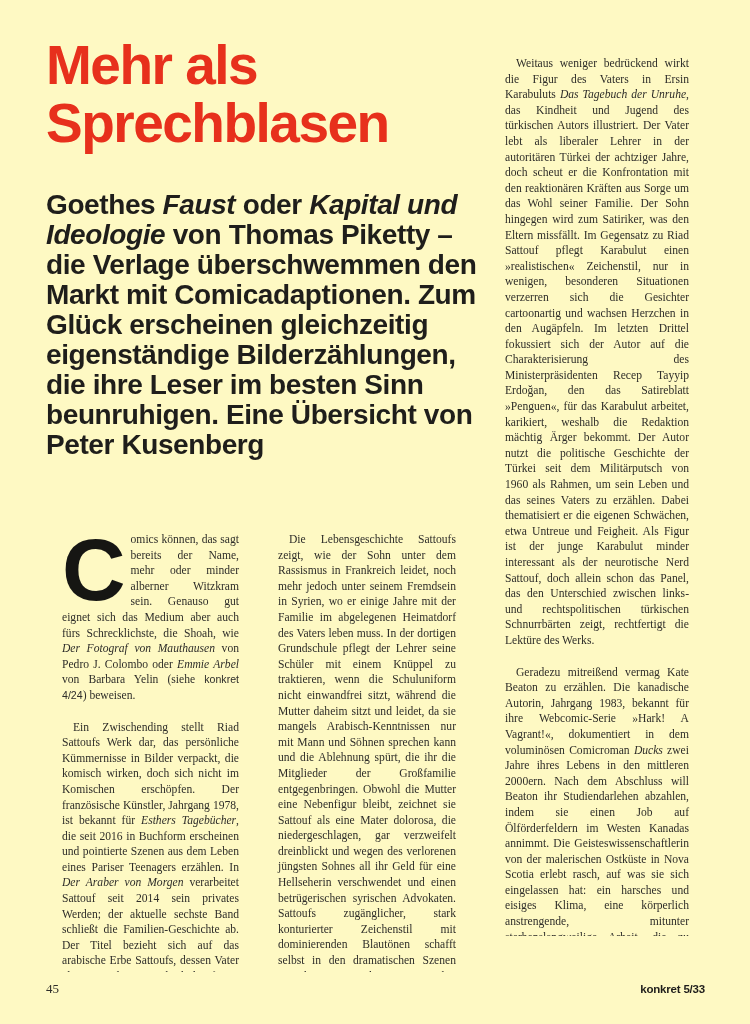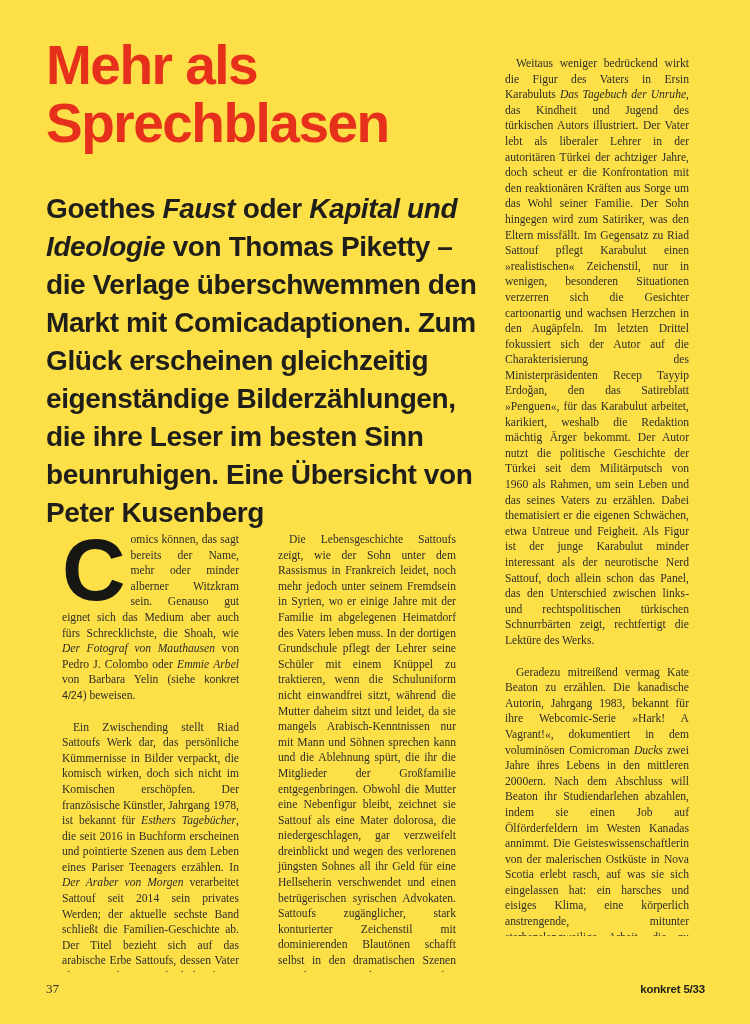--- a/index.html
+++ b/index.html
@@ -4,21 +4,21 @@
 <style>
   html, body {
     margin: 0;
     padding: 0;
     background: #e8e6e1;
   }
   .page {
     position: relative;
     width: 750px;
     height: 1024px;
-    background: #fde047;
+    background: #fef9c3;
     overflow: hidden;
     font-family: "Liberation Serif", serif;
   }
   
   .headline {
     position: absolute;
     left: 46px;
     top: 36px;
     color: #e7301c;
     font-family: "Liberation Sans", sans-serif;
@@ -30,21 +30,21 @@
   
   .intro {
     position: absolute;
     left: 46px;
     top: 190px;
     width: 438px;
     color: #1f1e1b;
     font-family: "Liberation Sans", sans-serif;
     font-weight: 700;
     font-size: 28px;
-    line-height: 38px;
+    line-height: 30px;
     letter-spacing: -0.4px;
   }
   .intro .seg-i { font-style: italic; }
   .intro .seg-byline { font-weight: 900; }
   
   .col {
     position: absolute;
     color: #2e2d29;
     font-size: 11.6px;
     line-height: 15.6px;
@@ -112,17 +112,17 @@
 
   <div class="col col-2">
       <p class="para indent"><span class="seg">Die Lebensgeschichte Sattoufs zeigt, wie der Sohn unter dem Rassismus in Frankreich leidet, noch mehr jedoch unter seinem Fremdsein in Syrien, wo er einige Jahre mit der Familie im abgelegenen Heimatdorf des Vaters leben muss. In der dortigen Grundschule pflegt der Lehrer seine Schüler mit einem Knüppel zu traktieren, wenn die Schuluniform nicht einwandfrei sitzt, während die Mutter daheim sitzt und leidet, da sie mangels Arabisch-Kenntnissen nur mit Mann und Söhnen sprechen kann und die Ablehnung spürt, die ihr die Mitglieder der Großfamilie entgegenbringen. Obwohl die Mutter eine Nebenfigur bleibt, zeichnet sie Sattouf als eine Mater dolorosa, die niedergeschlagen, gar verzweifelt dreinblickt und wegen des verlorenen jüngsten Sohnes all ihr Geld für eine Hellseherin verschwendet und einen betrügerischen syrischen Advokaten. Sattoufs zugänglicher, stark konturierter Zeichenstil mit dominierenden Blautönen schafft selbst in den dramatischen Szenen eine heitere Grundstimmung, wobei die Figuren nicht so überknollennasig gezeichnet sind wie etwa beim amerikanischen Autor Peter Bagge. Im </span><span class="seg-i">Araber von Morgen</span><span class="seg"> geht alles gut aus: Riad avanciert zum Bestsellerautor, und der Vater, der während Riads Jugend zunehmend reaktionär und islamistisch wurde, verabschiedet sich im Traum von einem der Söhne.</span></p>
     </div>
 
   <div class="col col-3">
       <p class="para indent"><span class="seg">Weitaus weniger bedrückend wirkt die Figur des Vaters in Ersin Karabuluts </span><span class="seg-i">Das Tagebuch der Unruhe</span><span class="seg">, das Kindheit und Jugend des türkischen Autors illustriert. Der Vater lebt als liberaler Lehrer in der autoritären Türkei der achtziger Jahre, doch scheut er die Konfrontation mit den reaktionären Kräften aus Sorge um das Wohl seiner Familie. Der Sohn hingegen wird zum Satiriker, was den Eltern missfällt. Im Gegensatz zu Riad Sattouf pflegt Karabulut einen »realistischen« Zeichenstil, nur in wenigen, besonderen Situationen verzerren sich die Gesichter cartoonartig und wachsen Herzchen in den Augäpfeln. Im letzten Drittel fokussiert sich der Autor auf die Charakterisierung des Ministerpräsidenten Recep Tayyip Erdoğan, den das Satireblatt »Penguen«, für das Karabulut arbeitet, karikiert, weshalb die Redaktion mächtig Ärger bekommt. Der Autor nutzt die politische Geschichte der Türkei seit dem Militärputsch von 1960 als Rahmen, um sein Leben und das seines Vaters zu erzählen. Dabei thematisiert er die eigenen Schwächen, etwa Untreue und Feigheit. Als Figur ist der junge Karabulut minder interessant als der neurotische Nerd Sattouf, doch allein schon das Panel, das den Unterschied zwischen links- und rechtspolitischen türkischen Schnurrbärten zeigt, rechtfertigt die Lektüre des Werks.</span></p>
       <p class="para indent"><span class="seg">Geradezu mitreißend vermag Kate Beaton zu erzählen. Die kanadische Autorin, Jahrgang 1983, bekannt für ihre Webcomic-Serie »Hark! A Vagrant!«, dokumentiert in dem voluminösen Comicroman </span><span class="seg-i">Ducks</span><span class="seg"> zwei Jahre ihres Lebens in den mittleren 2000ern. Nach dem Abschluss will Beaton ihr Studiendarlehen abzahlen, indem sie einen Job auf Ölförderfeldern im Westen Kanadas annimmt. Die Geisteswissenschaftlerin von der malerischen Ostküste in Nova Scotia erlebt rasch, auf was sie sich eingelassen hat: ein harsches und eisiges Klima, eine körperlich anstrengende, mitunter sterbenslangweilige Arbeit, die zu Umweltverseuchung und Krebserkrankungen der Bewohner führt. Am schlimmsten zu schaffen macht ihr die derbe Männergesellschaft, gegen deren Mitglieder Friedrich Merz wie ein Hardcore-LGBTQ-Aktivist wirkt. »Feministinnen sind bloß saudumme Kühe, die nicht wissen, wovon sie reden«, sagt der eklige Kollege Hatim, während andere sie bloß »Schatzl« nennen oder den Frauen, die so naiv waren, einen Rock in der Kantine zu tragen, darunter zu schauen versuchen. Viele Arbeiterinnen gibt es hier nicht, ihr Anteil beträgt zwei Prozent der Belegschaft. Die meisten Arbeiter sind Familienväter aus allen Teilen Kanadas, denn in den Ölsanden gibt es Arbeit und ein hohes Lohnniveau.</span></p>
     </div>
 
-  <div class="footer-pagenum">37</div>
+  <div class="footer-pagenum">45</div>
 
   <div class="footer-issue">konkret 5/33</div>
 
 </div>
 
 </body></html>

